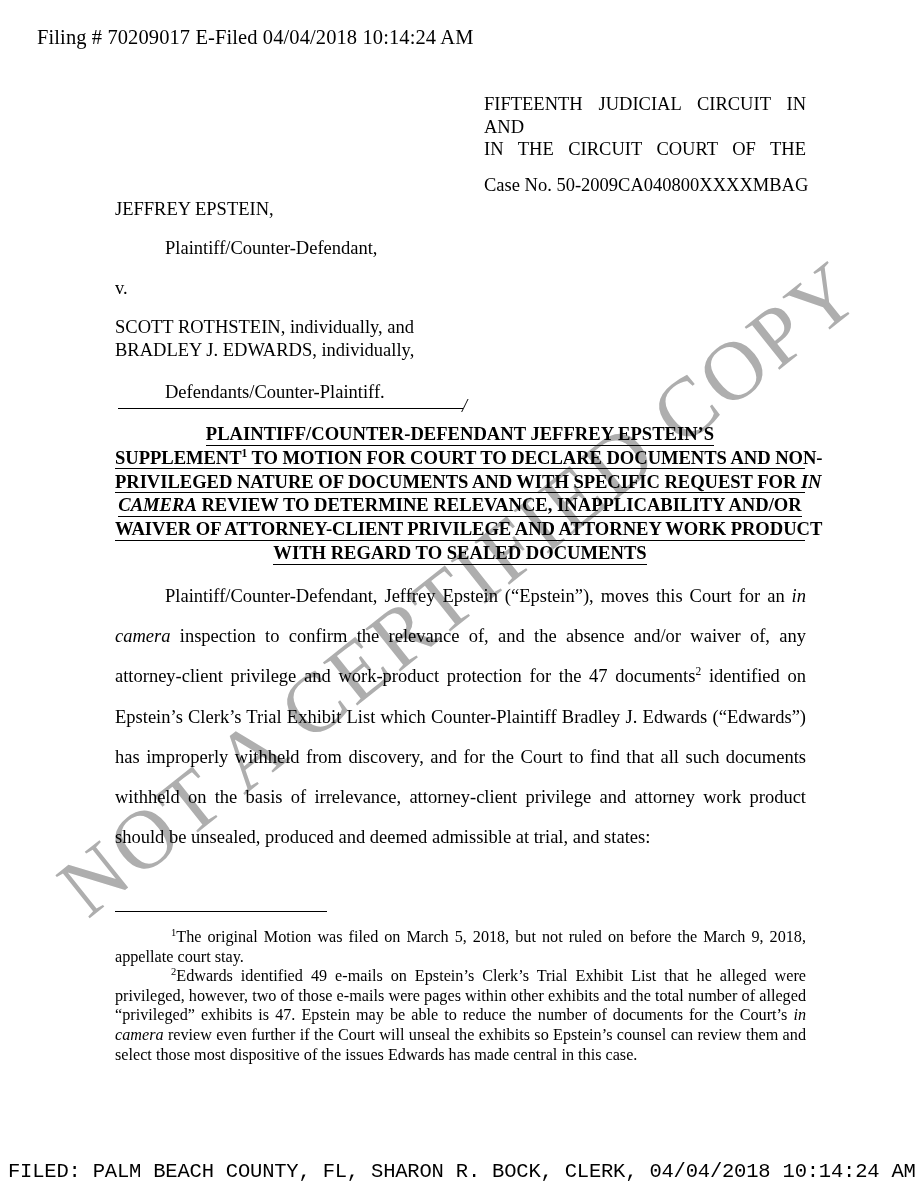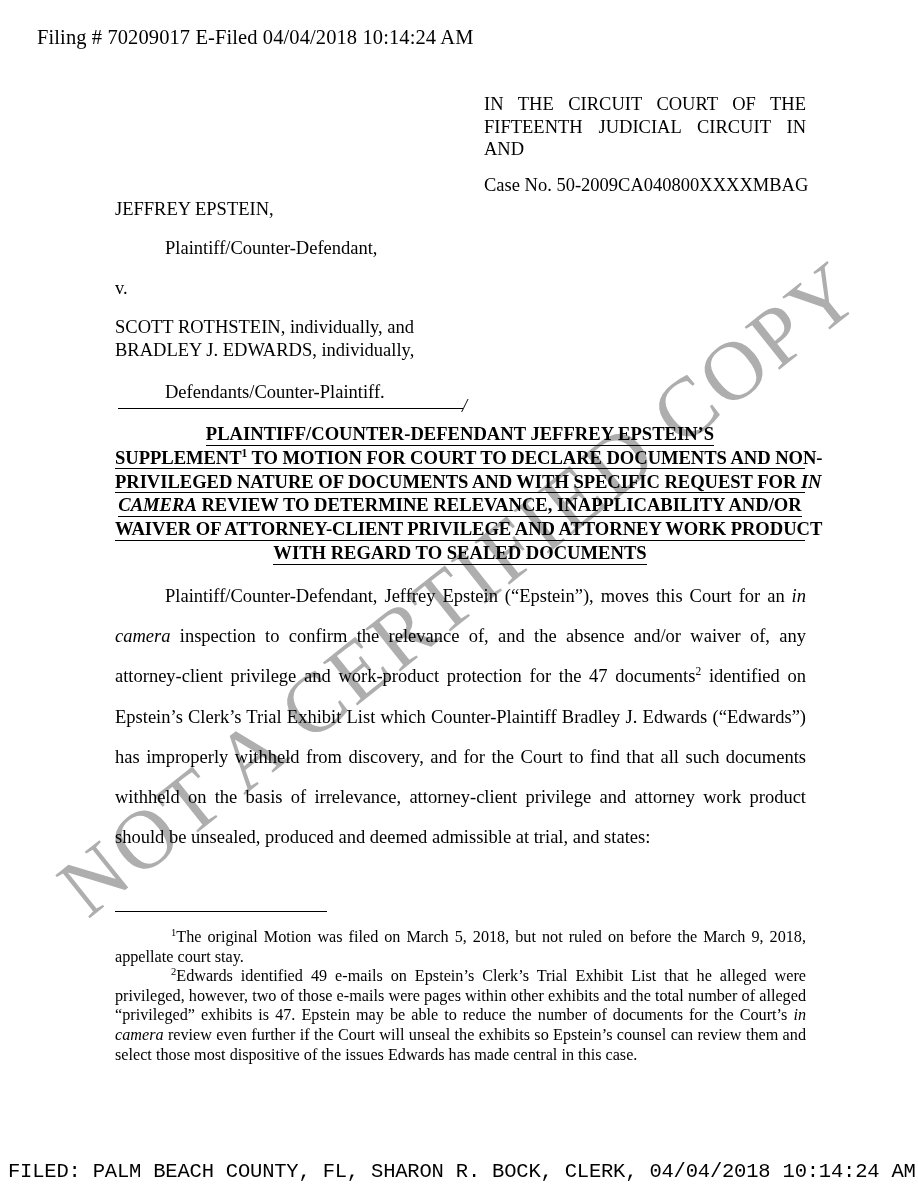--- a/index.html
+++ b/index.html
@@ -216,22 +216,22 @@
 </head>
 <body>
 
 <div class="page">
 
   <div class="filing-line">Filing # 70209017 E-Filed 04/04/2018 10:14:24 AM</div>
 
   <div class="watermark">NOT A CERTIFIED COPY</div>
 
   <div class="court-block">
+    <span class="cl j">FIFTEENTH JUDICIAL CIRCUIT IN AND</span>
     <span class="cl j">IN THE CIRCUIT COURT OF THE</span>
-    <span class="cl j">FIFTEENTH JUDICIAL CIRCUIT IN AND</span>
   </div>
 
   <div class="case-no">Case No. 50-2009CA040800XXXXMBAG</div>
 
   <div class="party p-plaintiff">JEFFREY EPSTEIN,</div>
   <div class="party p-role1">Plaintiff/Counter-Defendant,</div>
   <div class="party p-v">v.</div>
   <div class="party p-role2">Defendants/Counter-Plaintiff.</div>
   <div class="party p-def">
     <span>SCOTT ROTHSTEIN, individually, and</span><br>

